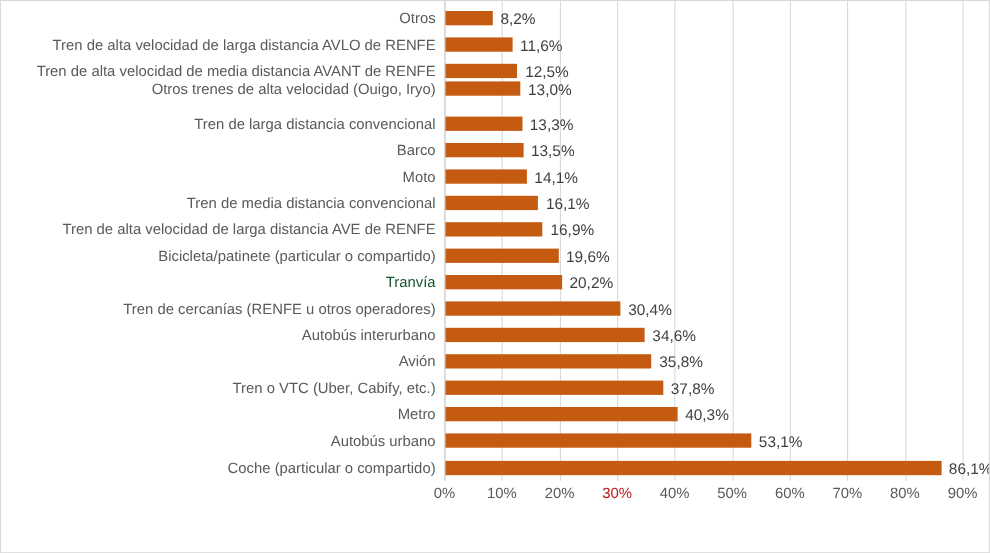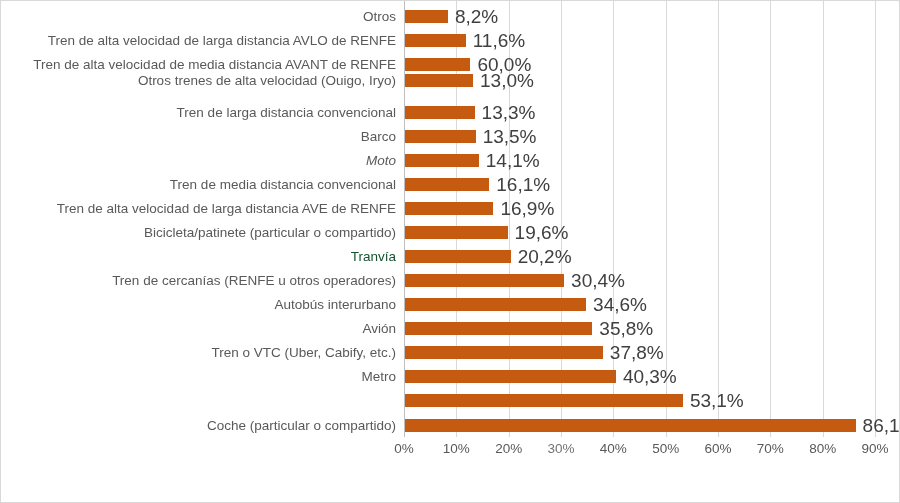--- a/index.html
+++ b/index.html
@@ -51,21 +51,21 @@
   .bar {
     position: absolute;
     top: 5px;
     height: 13px;
   }
   .val-label {
     position: absolute;
     top: 0;
     height: 24px;
     line-height: 24px;
-    font-size: 19px;
+    font-size: 14px;
     color: #404040;
     white-space: nowrap;
   }
   .x-tick {
     position: absolute;
     top: 440px;
     width: 60px;
     text-align: center;
     font-size: 13.5px;
     color: #595959;
@@ -95,39 +95,39 @@
         <div class="val-label" style="left: 453.913px; color: rgb(64, 64, 64);">8,2%</div>
       </div>
       <div class="row" style="top: 27.56px;">
         <div class="cat-label" style="color: rgb(89, 89, 89);">Tren de alta velocidad de larga distancia AVLO de RENFE</div>
         <div class="bar" style="left: 404px; width: 60.7067px; background: rgb(197, 90, 17);"></div>
         <div class="val-label" style="left: 471.707px; color: rgb(64, 64, 64);">11,6%</div>
       </div>
       <div class="row" style="top: 51.62px;">
         <div class="cat-label" style="color: rgb(89, 89, 89);">Tren de alta velocidad de media distancia AVANT de RENFE</div>
         <div class="bar" style="left: 404px; width: 65.4167px; background: rgb(197, 90, 17);"></div>
-        <div class="val-label" style="left: 476.417px; color: rgb(64, 64, 64);">60,0%</div>
+        <div class="val-label" style="left: 476.417px; color: rgb(64, 64, 64);">12,5%</div>
       </div>
       <div class="row" style="top: 68px; padding-left: 40px;">
         <div class="cat-label" style="color: rgb(89, 89, 89);">Otros trenes de alta velocidad (Ouigo, Iryo)</div>
         <div class="bar" style="left: 404px; width: 68.0333px; background: rgb(197, 90, 17);"></div>
         <div class="val-label" style="left: 479.033px; color: rgb(64, 64, 64);">13,0%</div>
       </div>
       <div class="row" style="top: 99.74px;">
         <div class="cat-label" style="color: rgb(89, 89, 89);">Tren de larga distancia convencional</div>
         <div class="bar" style="left: 404px; width: 69.6033px; background: rgb(197, 90, 17);"></div>
         <div class="val-label" style="left: 480.603px; color: rgb(64, 64, 64);">13,3%</div>
       </div>
       <div class="row" style="top: 123.8px;">
         <div class="cat-label" style="color: rgb(89, 89, 89);">Barco</div>
         <div class="bar" style="left: 404px; width: 70.65px; background: rgb(197, 90, 17);"></div>
         <div class="val-label" style="left: 481.65px; color: rgb(64, 64, 64);">13,5%</div>
       </div>
       <div class="row" style="top: 147.86px;">
-        <div class="cat-label" style="color: rgb(89, 89, 89); font-style: italic;">Moto</div>
+        <div class="cat-label" style="color: rgb(89, 89, 89);">Moto</div>
         <div class="bar" style="left: 404px; width: 73.79px; background: rgb(197, 90, 17);"></div>
         <div class="val-label" style="left: 484.79px; color: rgb(64, 64, 64);">14,1%</div>
       </div>
       <div class="row" style="top: 171.92px;">
         <div class="cat-label" style="color: rgb(89, 89, 89);">Tren de media distancia convencional</div>
         <div class="bar" style="left: 404px; width: 84.2567px; background: rgb(197, 90, 17);"></div>
         <div class="val-label" style="left: 495.257px; color: rgb(64, 64, 64);">16,1%</div>
       </div>
       <div class="row" style="top: 195.98px;">
         <div class="cat-label" style="color: rgb(89, 89, 89);">Tren de alta velocidad de larga distancia AVE de RENFE</div>
@@ -163,34 +163,35 @@
         <div class="cat-label" style="color: rgb(89, 89, 89);">Tren o VTC (Uber, Cabify, etc.)</div>
         <div class="bar" style="left: 404px; width: 197.82px; background: rgb(197, 90, 17);"></div>
         <div class="val-label" style="left: 608.82px; color: rgb(64, 64, 64);">37,8%</div>
       </div>
       <div class="row" style="top: 364.4px;">
         <div class="cat-label" style="color: rgb(89, 89, 89);">Metro</div>
         <div class="bar" style="left: 404px; width: 210.903px; background: rgb(197, 90, 17);"></div>
         <div class="val-label" style="left: 621.903px; color: rgb(64, 64, 64);">40,3%</div>
       </div>
       <div class="row" style="top: 388.46px;">
+        <div class="cat-label" style="color: rgb(89, 89, 89);">Autobús urbano</div>
         <div class="bar" style="left: 404px; width: 277.89px; background: rgb(197, 90, 17);"></div>
         <div class="val-label" style="left: 688.89px; color: rgb(64, 64, 64);">53,1%</div>
       </div>
       <div class="row" style="top: 412.52px;">
         <div class="cat-label" style="color: rgb(89, 89, 89);">Coche (particular o compartido)</div>
         <div class="bar" style="left: 404px; width: 450.59px; background: rgb(197, 90, 17);"></div>
         <div class="val-label" style="left: 861.59px; color: rgb(64, 64, 64);">86,1%</div>
       </div>
     </div>
   <div id="axis-layer">
       <div class="x-tick" style="left: 373px; color: rgb(89, 89, 89);">0%</div>
       <div class="x-tick" style="left: 425.333px; color: rgb(89, 89, 89);">10%</div>
       <div class="x-tick" style="left: 477.667px; color: rgb(89, 89, 89);">20%</div>
-      <div class="x-tick" style="left: 530px; color: #737373;">30%</div>
+      <div class="x-tick" style="left: 530px; color: #b91c1c;">30%</div>
       <div class="x-tick" style="left: 582.333px; color: rgb(89, 89, 89);">40%</div>
       <div class="x-tick" style="left: 634.667px; color: rgb(89, 89, 89);">50%</div>
       <div class="x-tick" style="left: 687px; color: rgb(89, 89, 89);">60%</div>
       <div class="x-tick" style="left: 739.333px; color: rgb(89, 89, 89);">70%</div>
       <div class="x-tick" style="left: 791.667px; color: rgb(89, 89, 89);">80%</div>
       <div class="x-tick" style="left: 844px; color: rgb(89, 89, 89);">90%</div>
     </div>
 </div>
 
 </body></html>

